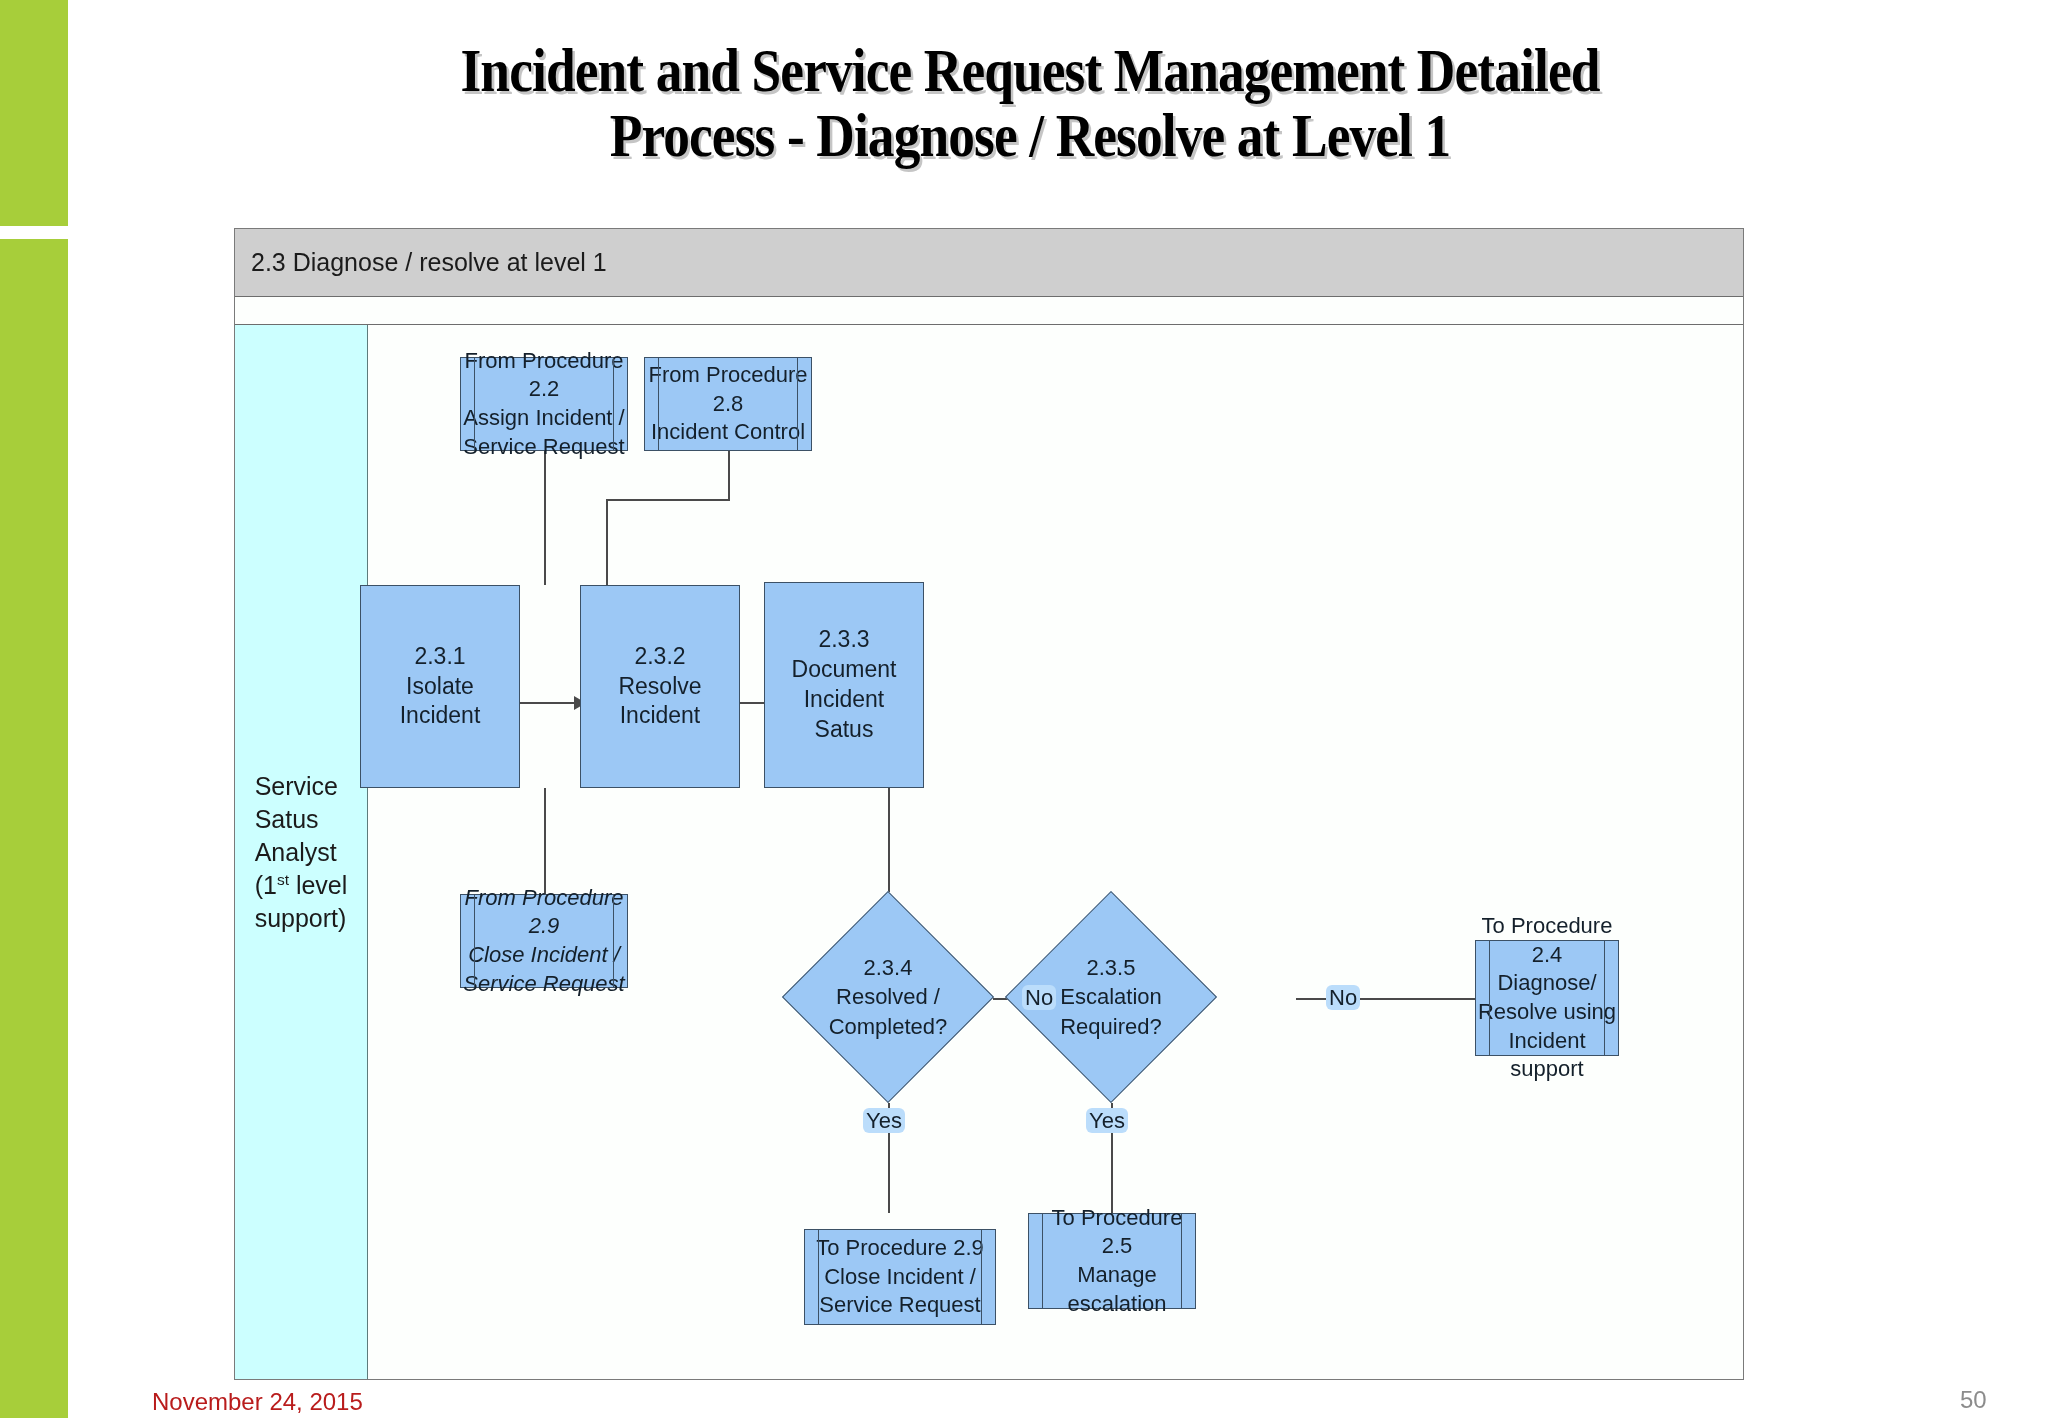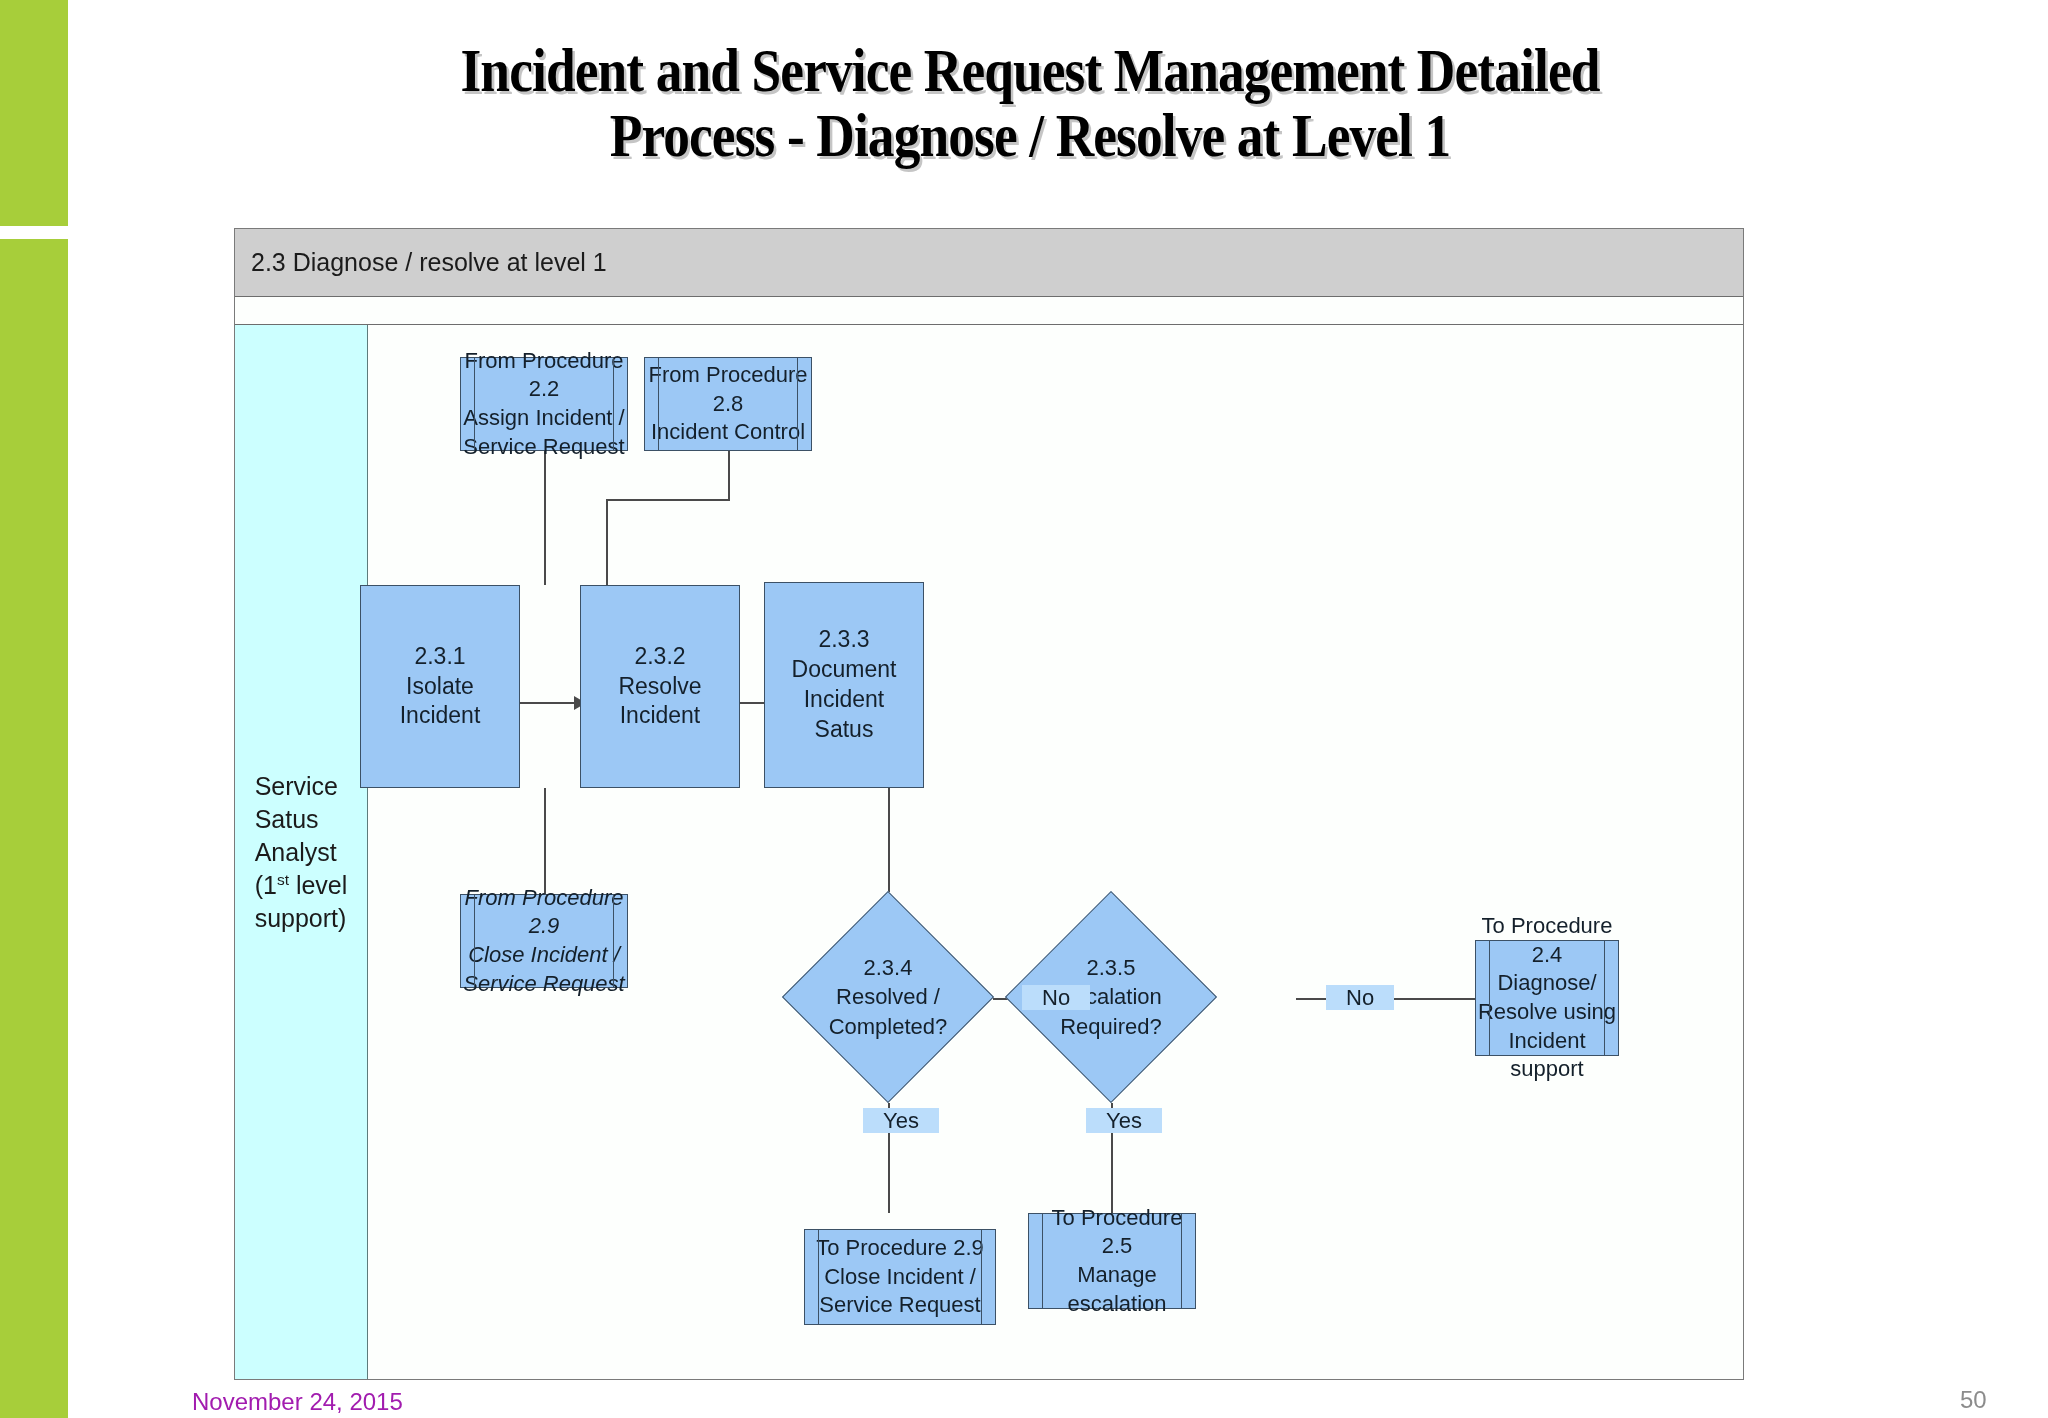--- a/index.html
+++ b/index.html
@@ -115,26 +115,26 @@
   .arrowhead {
     position:absolute; width:0; height:0; z-index:2;
     border-top:7px solid transparent;
     border-bottom:7px solid transparent;
     border-left:12px solid #4a4a4a;
   }
   .edge-label {
     position:absolute; z-index:4;
     background:#BBDDFB;
     font-size:22px; color:#14202b;
-    padding:0 20px; line-height:1.15;
+    padding:0 3px; line-height:1.15;border-radius:6px;
   }
   
   #footer-date {
     position:absolute; left:152px; top:1388px;
-    font-size:24px; color:#a21caf;margin-left:40px;
+    font-size:24px; color:#b91c1c;
   }
   #footer-page {
     position:absolute; left:1960px; top:1386px;
     font-size:24px; color:#8c8c8c;
   }
 </style>
 </head>
 <body>
 
 <div id="green-strip-top"></div>

